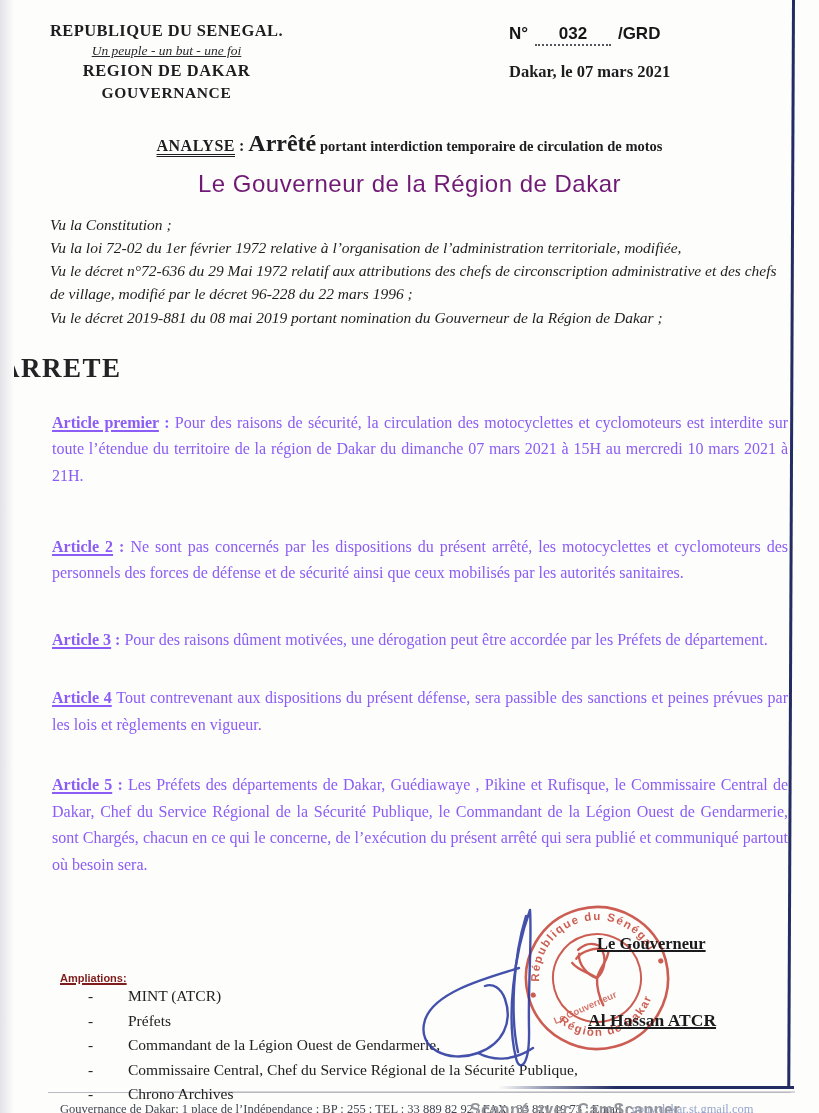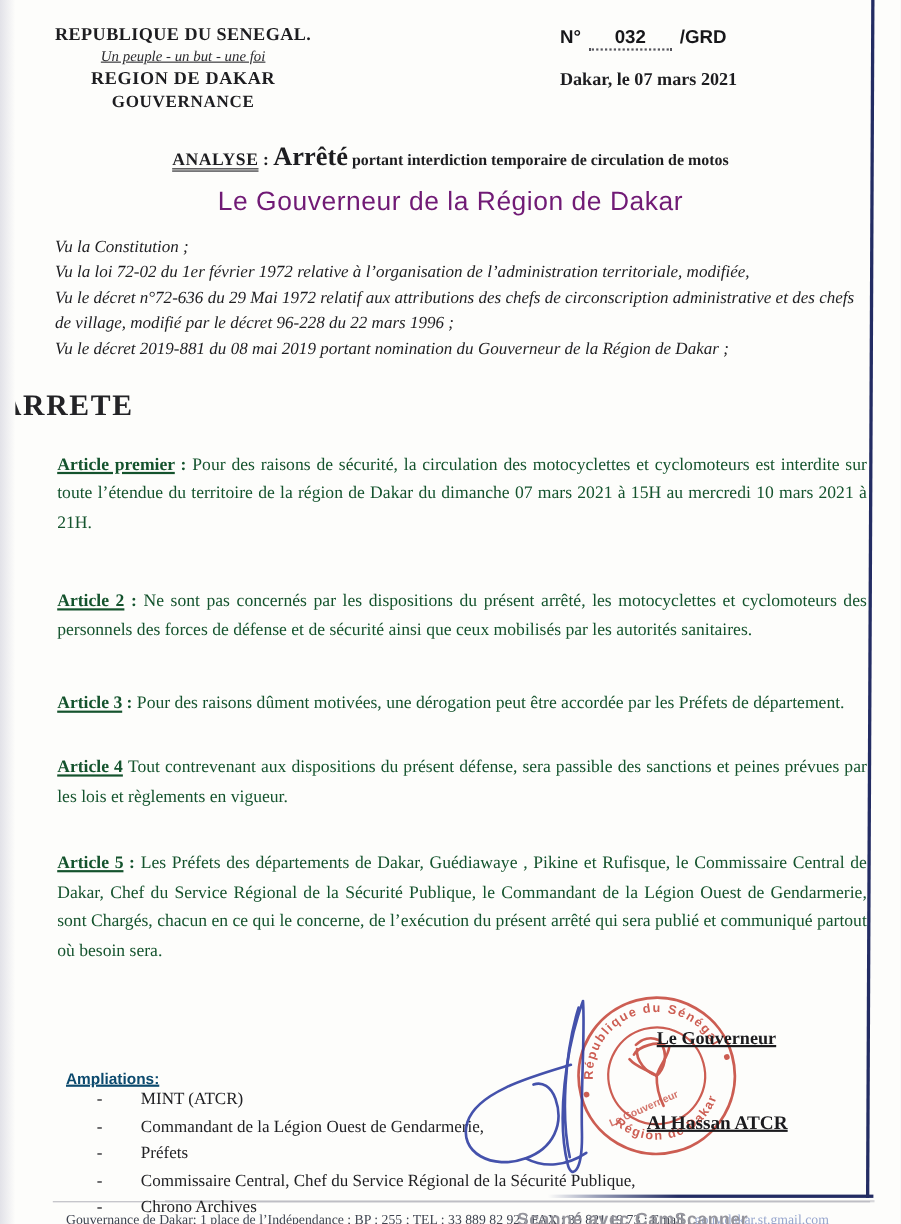--- a/index.html
+++ b/index.html
@@ -43,34 +43,34 @@
   .issuer-title{margin-top:13px;text-align:center;font-family:"Liberation Sans",sans-serif;
     font-size:24px;color:#701a75;letter-spacing:.5px;}
   
   .visas{margin:15px 30px 0 50px;font-size:15.5px;line-height:1.5;}
   .visas p{margin:0;font-style:italic;}
   
   .decree-heading{margin-top:24px;text-align:left;font-size:27px;font-weight:bold;
     letter-spacing:1.5px;color:#232326;}
   
   .articles{margin:0 31px 0 52px;}
-  .article{font-size:16px;line-height:1.66;text-align:justify;color:#14532d;}
+  .article{font-size:16px;line-height:1.66;text-align:justify;color:#8b5cf6;}
   .article .lbl{font-weight:bold;text-decoration:underline;text-decoration-thickness:1.5px;text-underline-offset:2px;}
   .article .sep{font-weight:bold;}
   .a1{margin-top:26px;}.a2{margin-top:44px;}.a3{margin-top:40px;}.a4{margin-top:32px;}.a5{margin-top:34px;}
   
   .sig-zone{position:relative;height:198px;}
   .sig-role{position:absolute;left:597px;top:40px;font-weight:bold;font-size:16.5px;
     text-decoration:underline;text-decoration-thickness:1.5px;z-index:3;color:#1b1b1e;}
   .sig-name{position:absolute;left:588px;top:116px;font-weight:bold;font-size:17.5px;
     text-decoration:underline;text-decoration-thickness:1.5px;z-index:3;color:#1b1b1e;}
   .stamp-svg{position:absolute;left:400px;top:8px;z-index:2;}
   .amp{position:absolute;left:60px;top:78px;width:620px;z-index:1;}
-  .amp-heading{font-family:"Liberation Sans",sans-serif;font-weight:bold;font-size:14px;
-    text-decoration:underline;text-decoration-thickness:2px;color:#0c4a6e;}
+  .amp-heading{font-family:"Liberation Sans",sans-serif;font-weight:bold;font-size:11px;
+    text-decoration:underline;text-decoration-thickness:2px;color:#7f1d1d;}
   .amp-item{font-size:15.5px;line-height:1.58;padding-left:68px;position:relative;color:#212124;}
   .amp-item::before{content:"-";position:absolute;left:28px;}
   
   .doc-footer{margin:0 28px 0 48px;border-top:1.5px solid #b9b9bf;padding-top:9px;}
   .footer-text{font-size:12.5px;color:#3f4450;padding-left:12px;}
   .footer-email{color:#96a5cd;}
 </style>
 </head>
 <body>
 
@@ -155,22 +155,22 @@
         <path d="M130 8 C114 52 106 116 116 156 C119 170 130 166 129 126 C128 84 132 36 130 8"></path>
         <path d="M126 14 C113 56 110 114 118 150"></path>
         <path d="M119 66 C86 76 34 90 25 118 C16 146 48 162 78 151 C103 142 113 120 105 97 C101 86 93 81 85 84"></path>
         <path d="M78 151 C95 160 115 158 133 146"></path>
       </g>
     </svg>
 
     <div class="amp">
       <div class="amp-heading">Ampliations:</div>
       <div class="amp-item">MINT (ATCR)</div>
+      <div class="amp-item">Préfets</div>
       <div class="amp-item">Commandant de la Légion Ouest de Gendarmerie,</div>
-      <div class="amp-item">Préfets</div>
       <div class="amp-item">Commissaire Central, Chef du Service Régional de la Sécurité Publique,</div>
       <div class="amp-item">Chrono Archives</div>
     </div>
   </div>
 
   <div class="doc-footer">
     <div class="footer-text">
       <span>Gouvernance de Dakar; 1 place de l’Indépendance ; BP : 255 ; TEL : 33 889 82 92 / FAX : 33 821 19 73 ; Email : </span><span class="footer-email">gouv.dakar.st.gmail.com</span>
     </div>
   </div>

